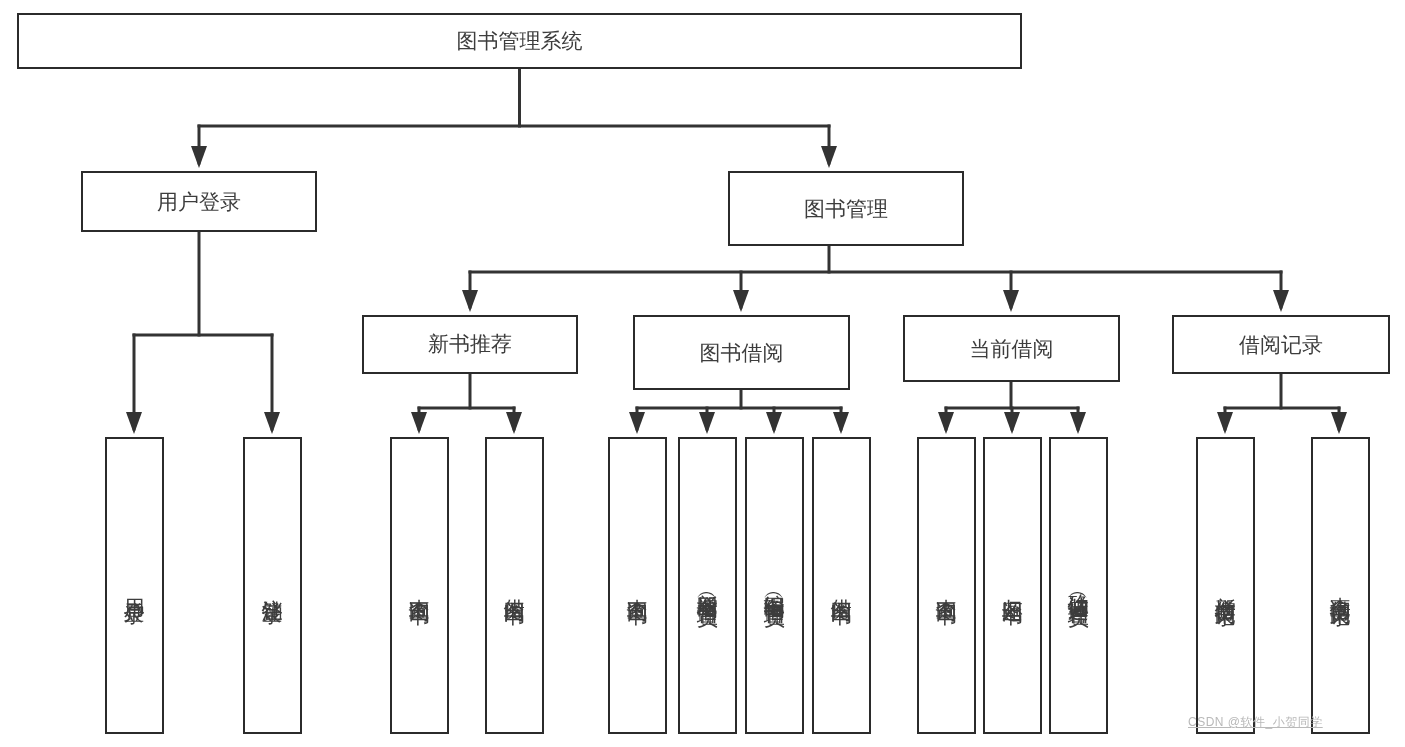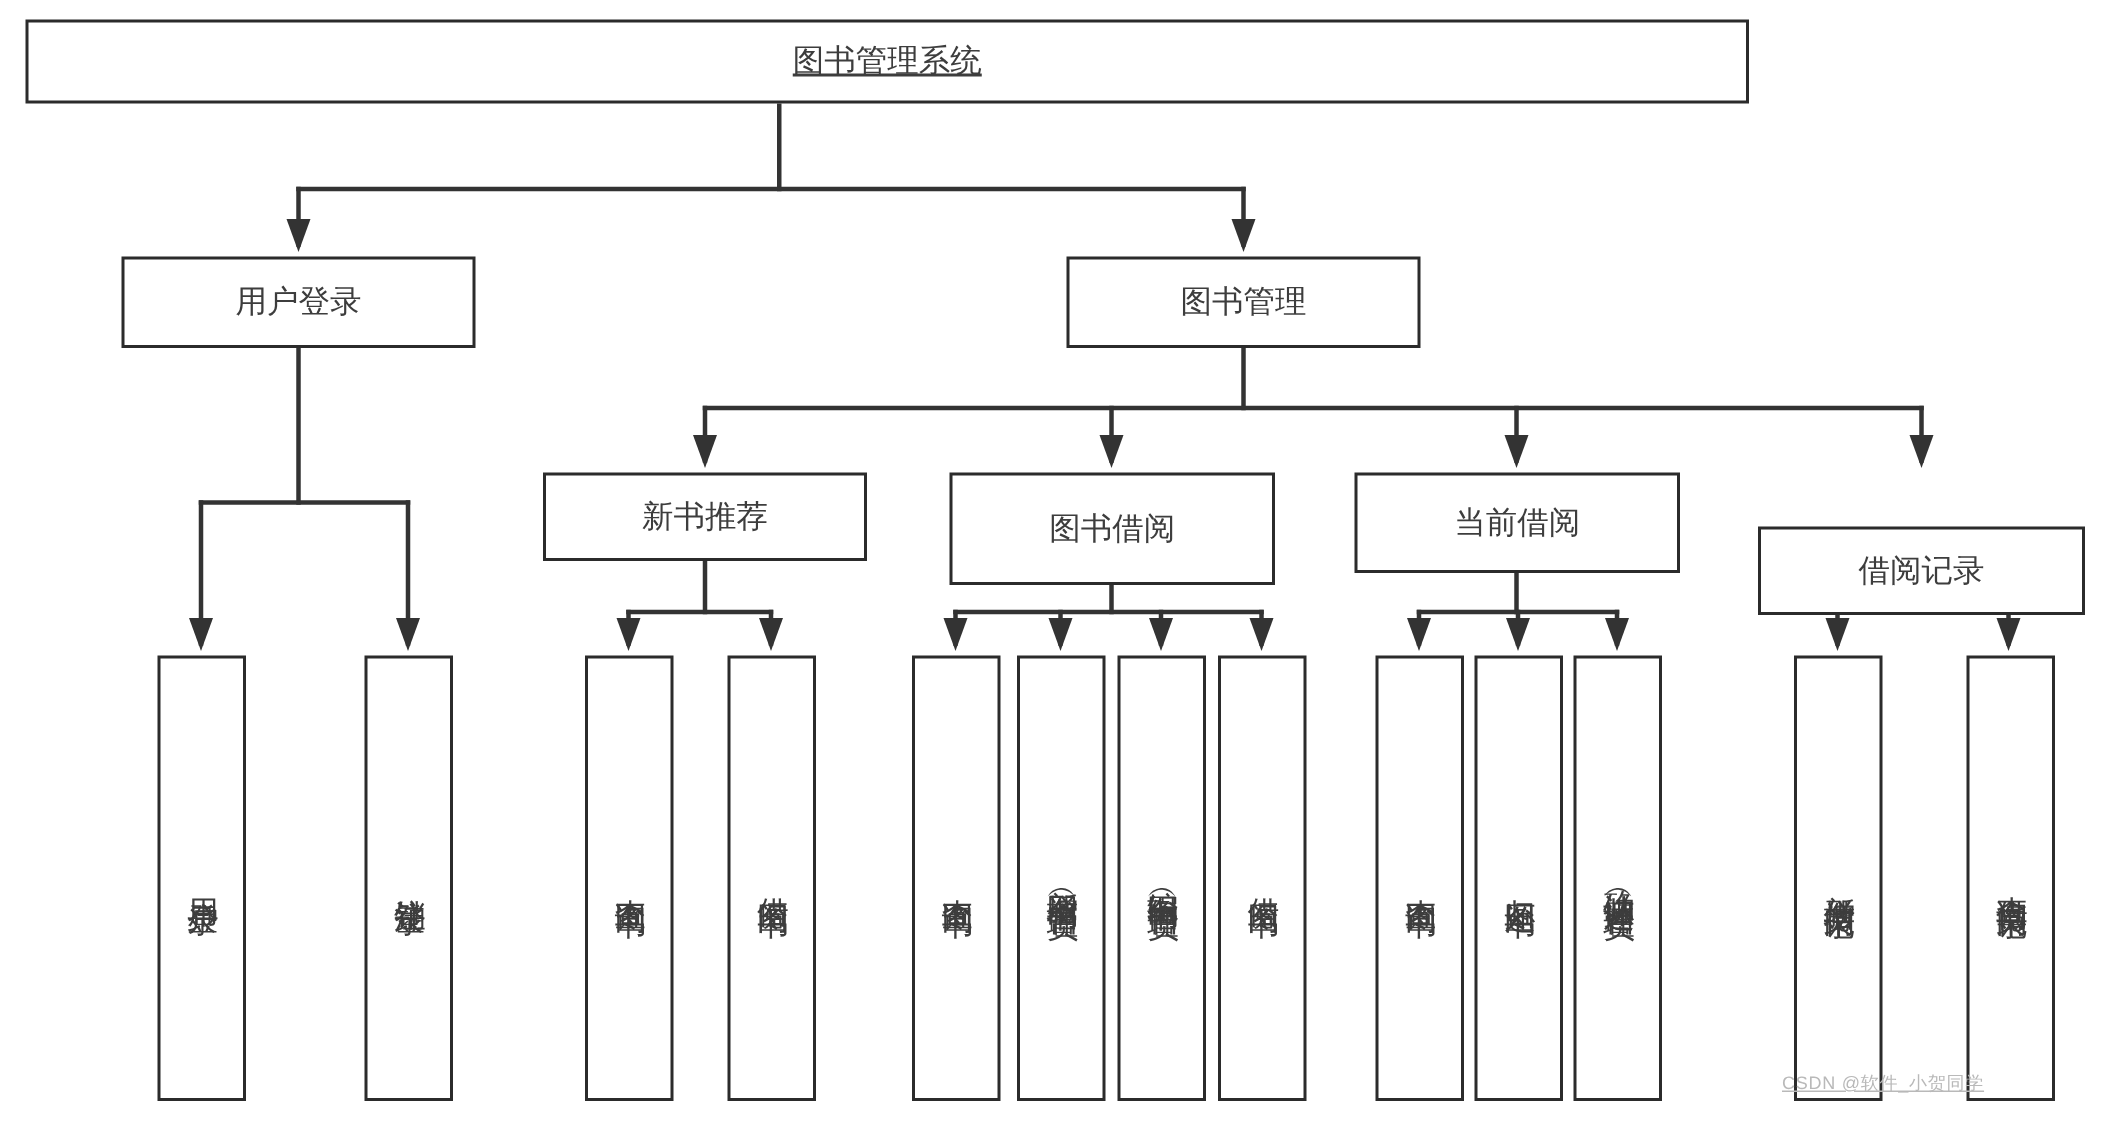--- a/index.html
+++ b/index.html
@@ -116,39 +116,39 @@
       <polygon points="766,412 782,412 774,434" fill="#333333"></polygon>
       <polygon points="833,412 849,412 841,434" fill="#333333"></polygon>
       <polygon points="938,412 954,412 946,434" fill="#333333"></polygon>
       <polygon points="1004,412 1020,412 1012,434" fill="#333333"></polygon>
       <polygon points="1070,412 1086,412 1078,434" fill="#333333"></polygon>
       <polygon points="1217,412 1233,412 1225,434" fill="#333333"></polygon>
       <polygon points="1331,412 1347,412 1339,434" fill="#333333"></polygon>
     </svg>
 
   <div id="node-layer">
-      <div class="node-box" style="left: 17px; top: 13px; width: 1149px; height: 56px; text-decoration: underline;">
+      <div class="node-box" style="left: 17px; top: 13px; width: 1005px; height: 56px;">
         <span class="node-label-h">图书管理系统</span>
       </div>
       <div class="node-box" style="left: 81px; top: 171px; width: 236px; height: 61px;">
         <span class="node-label-h">用户登录</span>
       </div>
-      <div class="node-box" style="left: 711px; top: 171px; width: 236px; height: 61px;">
+      <div class="node-box" style="left: 728px; top: 171px; width: 236px; height: 75px;">
         <span class="node-label-h">图书管理</span>
       </div>
       <div class="node-box" style="left: 362px; top: 315px; width: 216px; height: 59px; font-family: Liberation Serif, serif;">
         <span class="node-label-h">新书推荐</span>
       </div>
       <div class="node-box" style="left: 633px; top: 315px; width: 217px; height: 75px;">
         <span class="node-label-h">图书借阅</span>
       </div>
       <div class="node-box" style="left: 903px; top: 315px; width: 217px; height: 67px;">
         <span class="node-label-h">当前借阅</span>
       </div>
-      <div class="node-box" style="left: 1172px; top: 315px; width: 218px; height: 59px; margin-top: 36px;">
+      <div class="node-box" style="left: 1172px; top: 315px; width: 218px; height: 59px;">
         <span class="node-label-h">借阅记录</span>
       </div>
       <div class="node-box" style="left: 105px; top: 437px; width: 59px; height: 297px;">
         <span class="node-label-v">用户登录</span>
       </div>
       <div class="node-box" style="left: 243px; top: 437px; width: 59px; height: 297px;">
         <span class="node-label-v">注销登录</span>
       </div>
       <div class="node-box" style="left: 390px; top: 437px; width: 59px; height: 297px;">
         <span class="node-label-v">查询图书</span>

